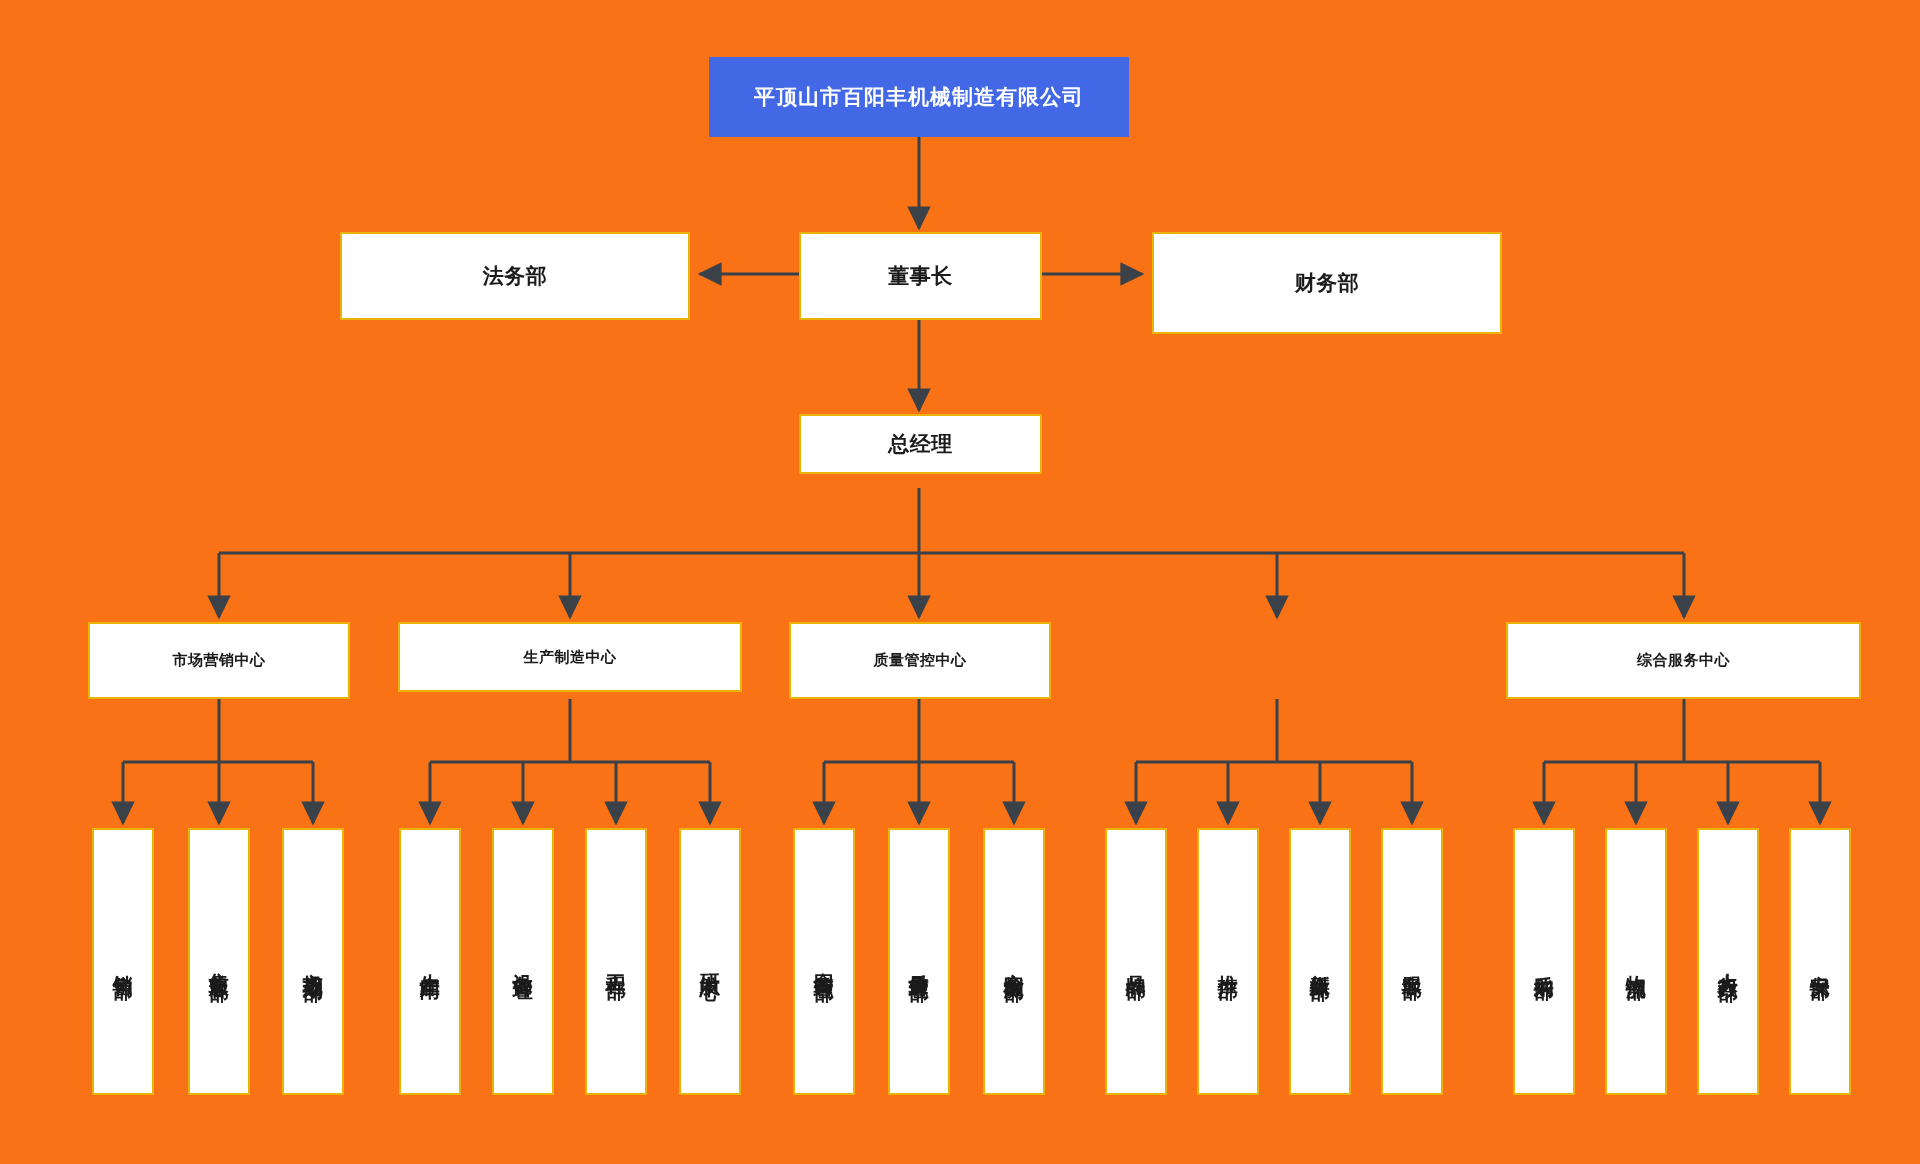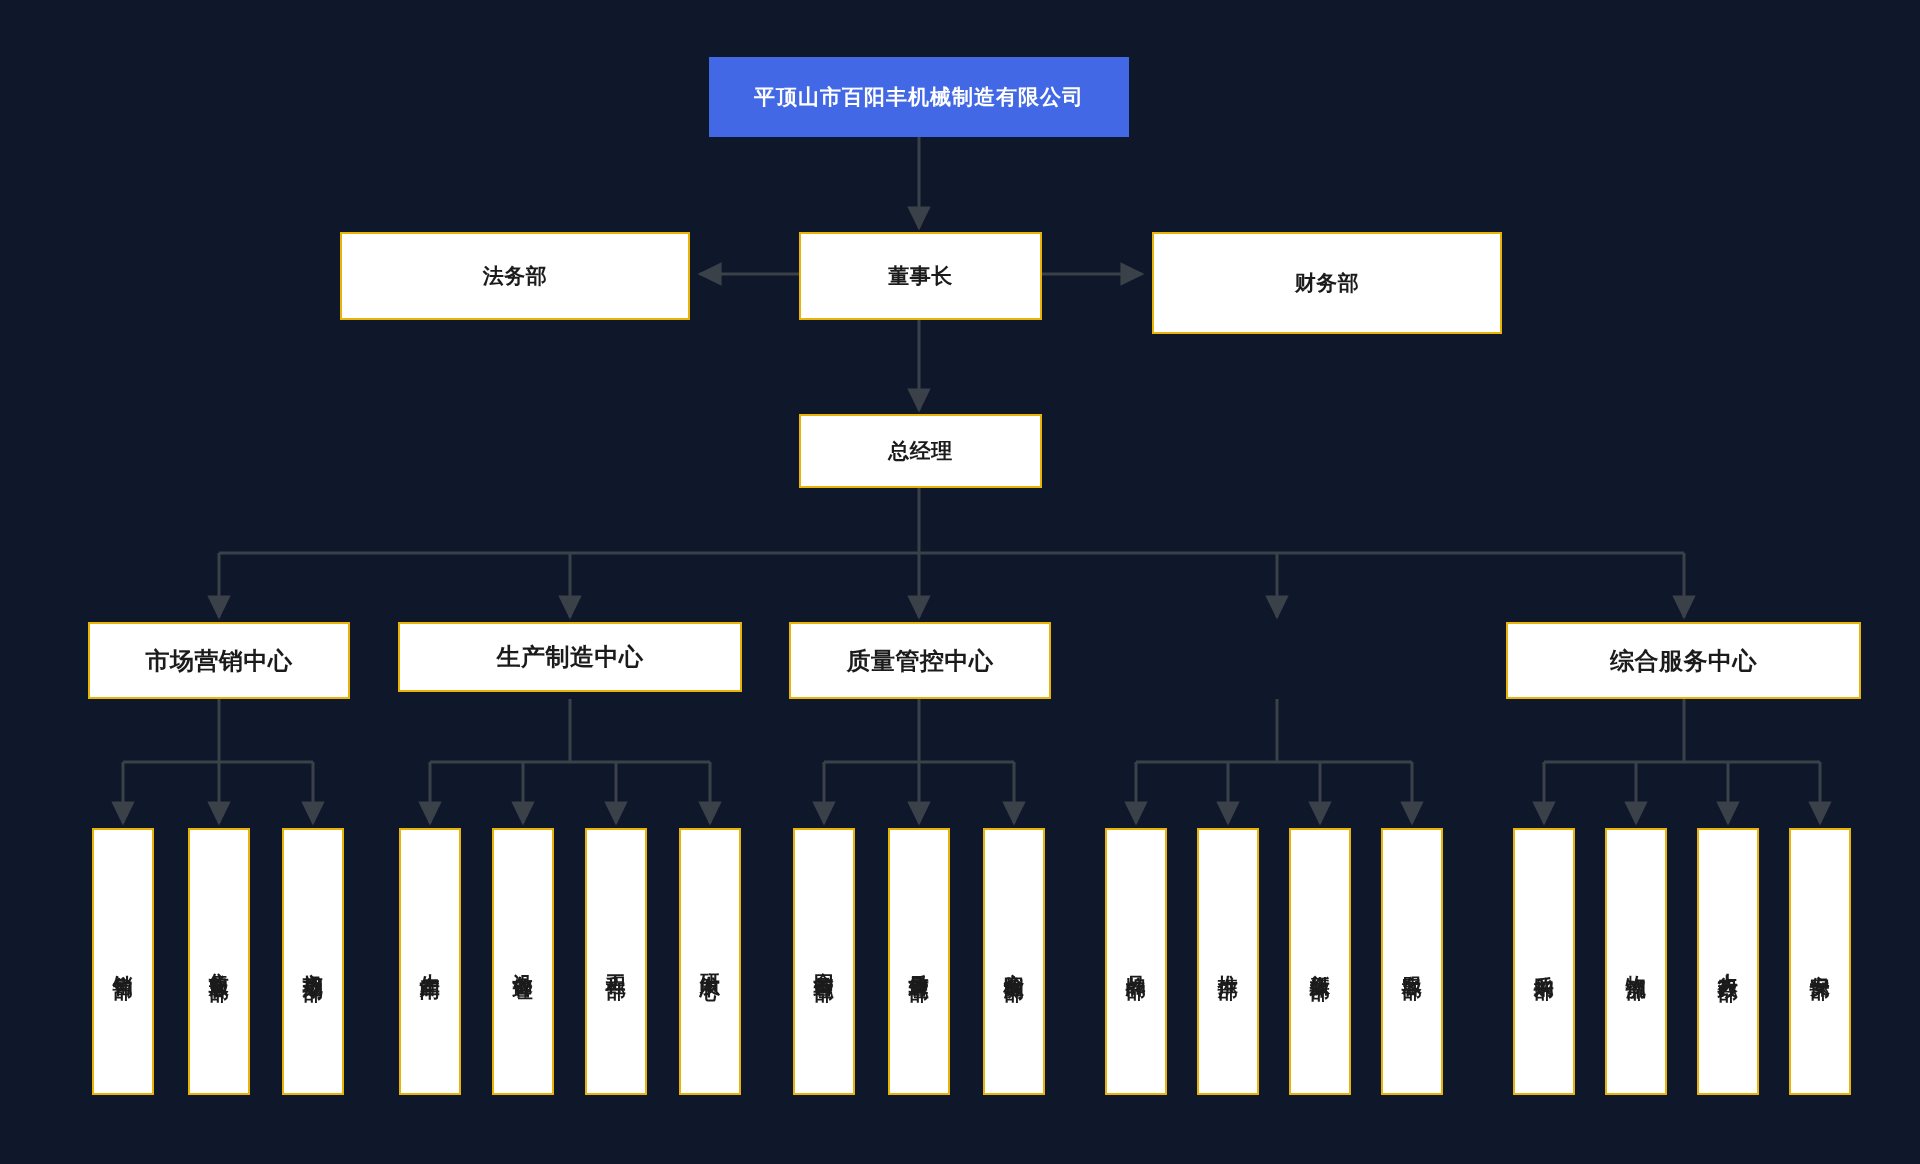--- a/index.html
+++ b/index.html
@@ -7,21 +7,21 @@
     padding: 0;
     background: #ffffff;
   }
   body {
     font-family: "Liberation Sans", "DejaVu Sans", sans-serif;
   }
   #chart-root {
     position: relative;
     width: 1920px;
     height: 1164px;
-    background: #0f172a;
+    background: #f97316;
     overflow: hidden;
   }
   #edge-layer {
     position: absolute;
     left: 0;
     top: 0;
     width: 1920px;
     height: 1164px;
     pointer-events: none;
   }
@@ -45,21 +45,21 @@
     font-size: 21px;
     letter-spacing: 1px;
   }
   .node.level2 {
     font-size: 21px;
   }
   .node.level3 {
     font-size: 21px;
   }
   .node.center {
-    font-size: 24px;
+    font-size: 15px;
   }
   .node.leaf {
     font-size: 20px;
     align-items: center;
     justify-content: center;
     padding: 0;
   }
   .vtext {
     writing-mode: vertical-rl;
     text-orientation: upright;
@@ -143,21 +143,21 @@
   </div>
 
   <div class="node level2" style="left:340px; top:232px; width:350px; height:88px;">
     <span>法务部</span>
   </div>
 
   <div class="node level2" style="left:1152px; top:232px; width:350px; height:102px;">
     <span>财务部</span>
   </div>
 
-  <div class="node level3" style="left:799px; top:414px; width:243px; height:74px;">
+  <div class="node level3" style="left:799px; top:414px; width:243px; height:60px;">
     <span>总经理</span>
   </div>
 
   <div class="node center" style="left:88px; top:622px; width:262px; height:77px;">
     <span>市场营销中心</span>
   </div>
   <div class="node center" style="left:398px; top:622px; width:344px; height:70px;font-family:Liberation Mono, monospace;">
     <span>生产制造中心</span>
   </div>
   <div class="node center" style="left:789px; top:622px; width:262px; height:77px;">

